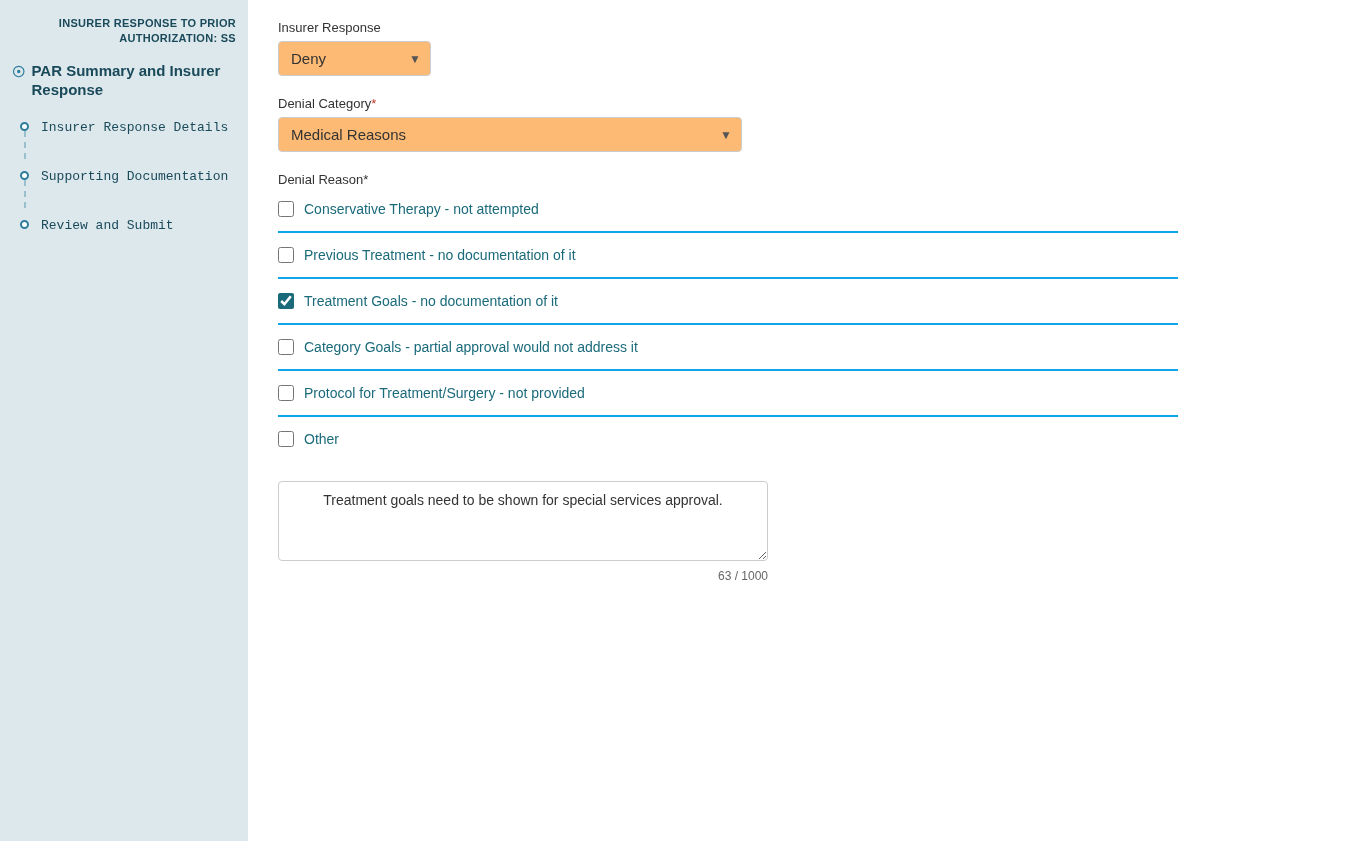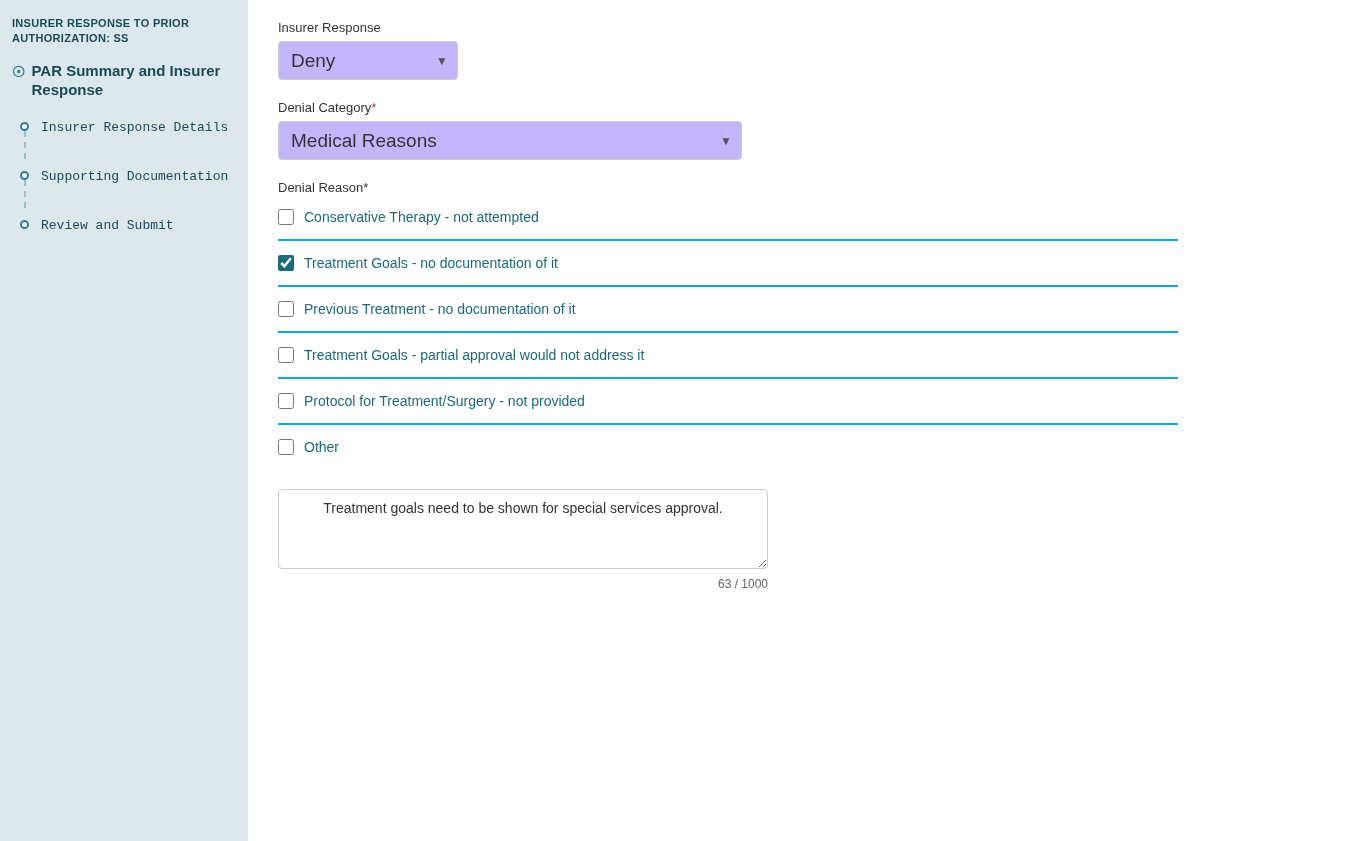--- a/index.html
+++ b/index.html
@@ -22,20 +22,21 @@
       gap: 0;
     }
     .sidebar-header {
       font-size: 11px;
       font-weight: bold;
       color: #1a4a5a;
       text-transform: uppercase;
       letter-spacing: 0.3px;
       margin-bottom: 14px;
       line-height: 1.4;
+      text-align: right;
     }
     .sidebar-active-section {
       margin-bottom: 4px;
     }
     .sidebar-active-label {
       font-size: 15px;
       font-weight: bold;
       color: #1a4a5a;
       line-height: 1.3;
       display: flex;
@@ -116,25 +117,25 @@
     }
 
     
     .select-wrapper {
       position: relative;
       display: inline-block;
     }
     .select-wrapper select {
       appearance: none;
       -webkit-appearance: none;
-      background: #c4b5fd;
+      background: #fdba74;
       border: 1px solid #ccc;
       border-radius: 4px;
       padding: 8px 36px 8px 12px;
-      font-size: 19px;
+      font-size: 15px;
       color: #333;
       cursor: pointer;
       min-width: 140px;
     }
     .select-wrapper .chevron {
       position: absolute;
       right: 10px;
       top: 50%;
       transform: translateY(-50%);
       pointer-events: none;
@@ -289,32 +290,32 @@
       </div>
 
       <div class="checkbox-group">
 
         <div class="checkbox-item">
           <input type="checkbox" id="cb1" style="">
           <label for="cb1">Conservative Therapy - not attempted</label>
         </div>
 
         <div class="checkbox-item">
+          <input type="checkbox" id="cb2" style="">
+          <label for="cb2">Previous Treatment - no documentation of it</label>
+        </div>
+
+        <div class="checkbox-item">
           <input type="checkbox" id="cb3" checked="" style="">
           <label for="cb3">Treatment Goals - no documentation of it</label>
         </div>
 
         <div class="checkbox-item">
-          <input type="checkbox" id="cb2" style="">
-          <label for="cb2">Previous Treatment - no documentation of it</label>
-        </div>
-
-        <div class="checkbox-item">
           <input type="checkbox" id="cb4" style="">
-          <label for="cb4">Treatment Goals - partial approval would not address it</label>
+          <label for="cb4">Category Goals - partial approval would not address it</label>
         </div>
 
         <div class="checkbox-item">
           <input type="checkbox" id="cb5" style="">
           <label for="cb5">Protocol for Treatment/Surgery - not provided</label>
         </div>
 
         <div class="checkbox-item">
           <input type="checkbox" id="cb6" style="">
           <label for="cb6">Other</label>

